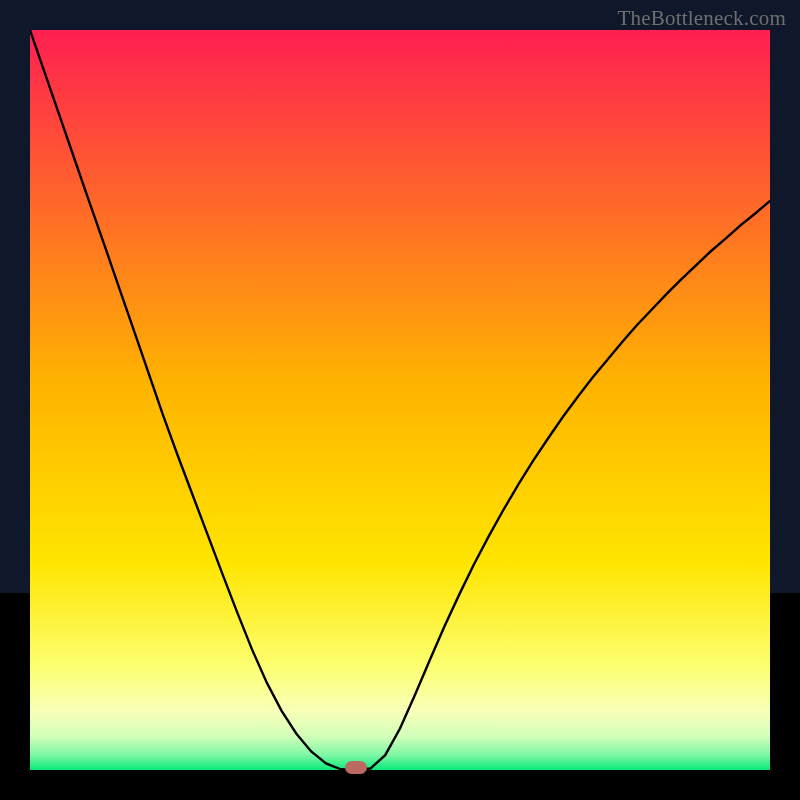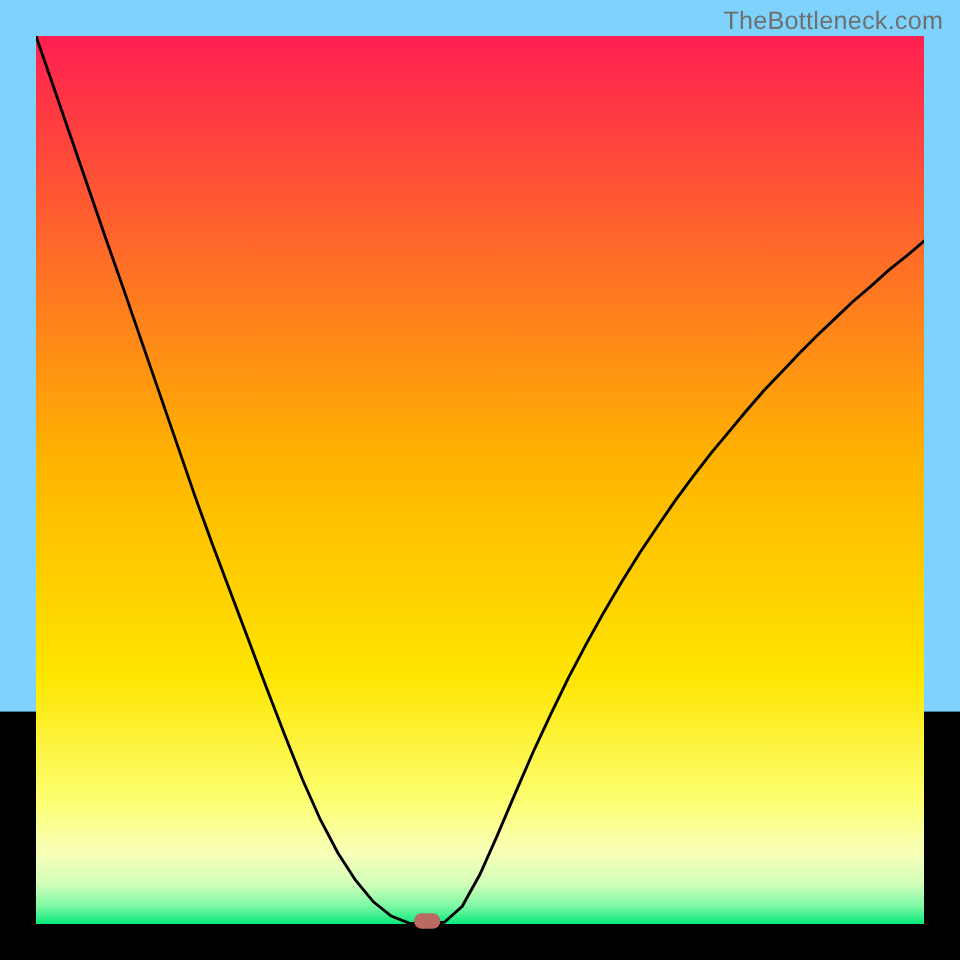--- a/index.html
+++ b/index.html
@@ -8,21 +8,22 @@
     width: 800px;
     height: 800px;
     overflow: hidden;
     background: #000;
     font-family: Arial, Helvetica, sans-serif;
   }
   .frame {
     position: relative;
     width: 800px;
     height: 593px;
-    background: #7dd3fc;
+    background: #0f172a;
+    font-family: Liberation Serif, serif;
   }
   .plot-area {
     position: absolute;
     left: 30px;
     top: 30px;
     width: 740px;
     height: 740px;
   }
   .plot-area svg {
     display: block;

